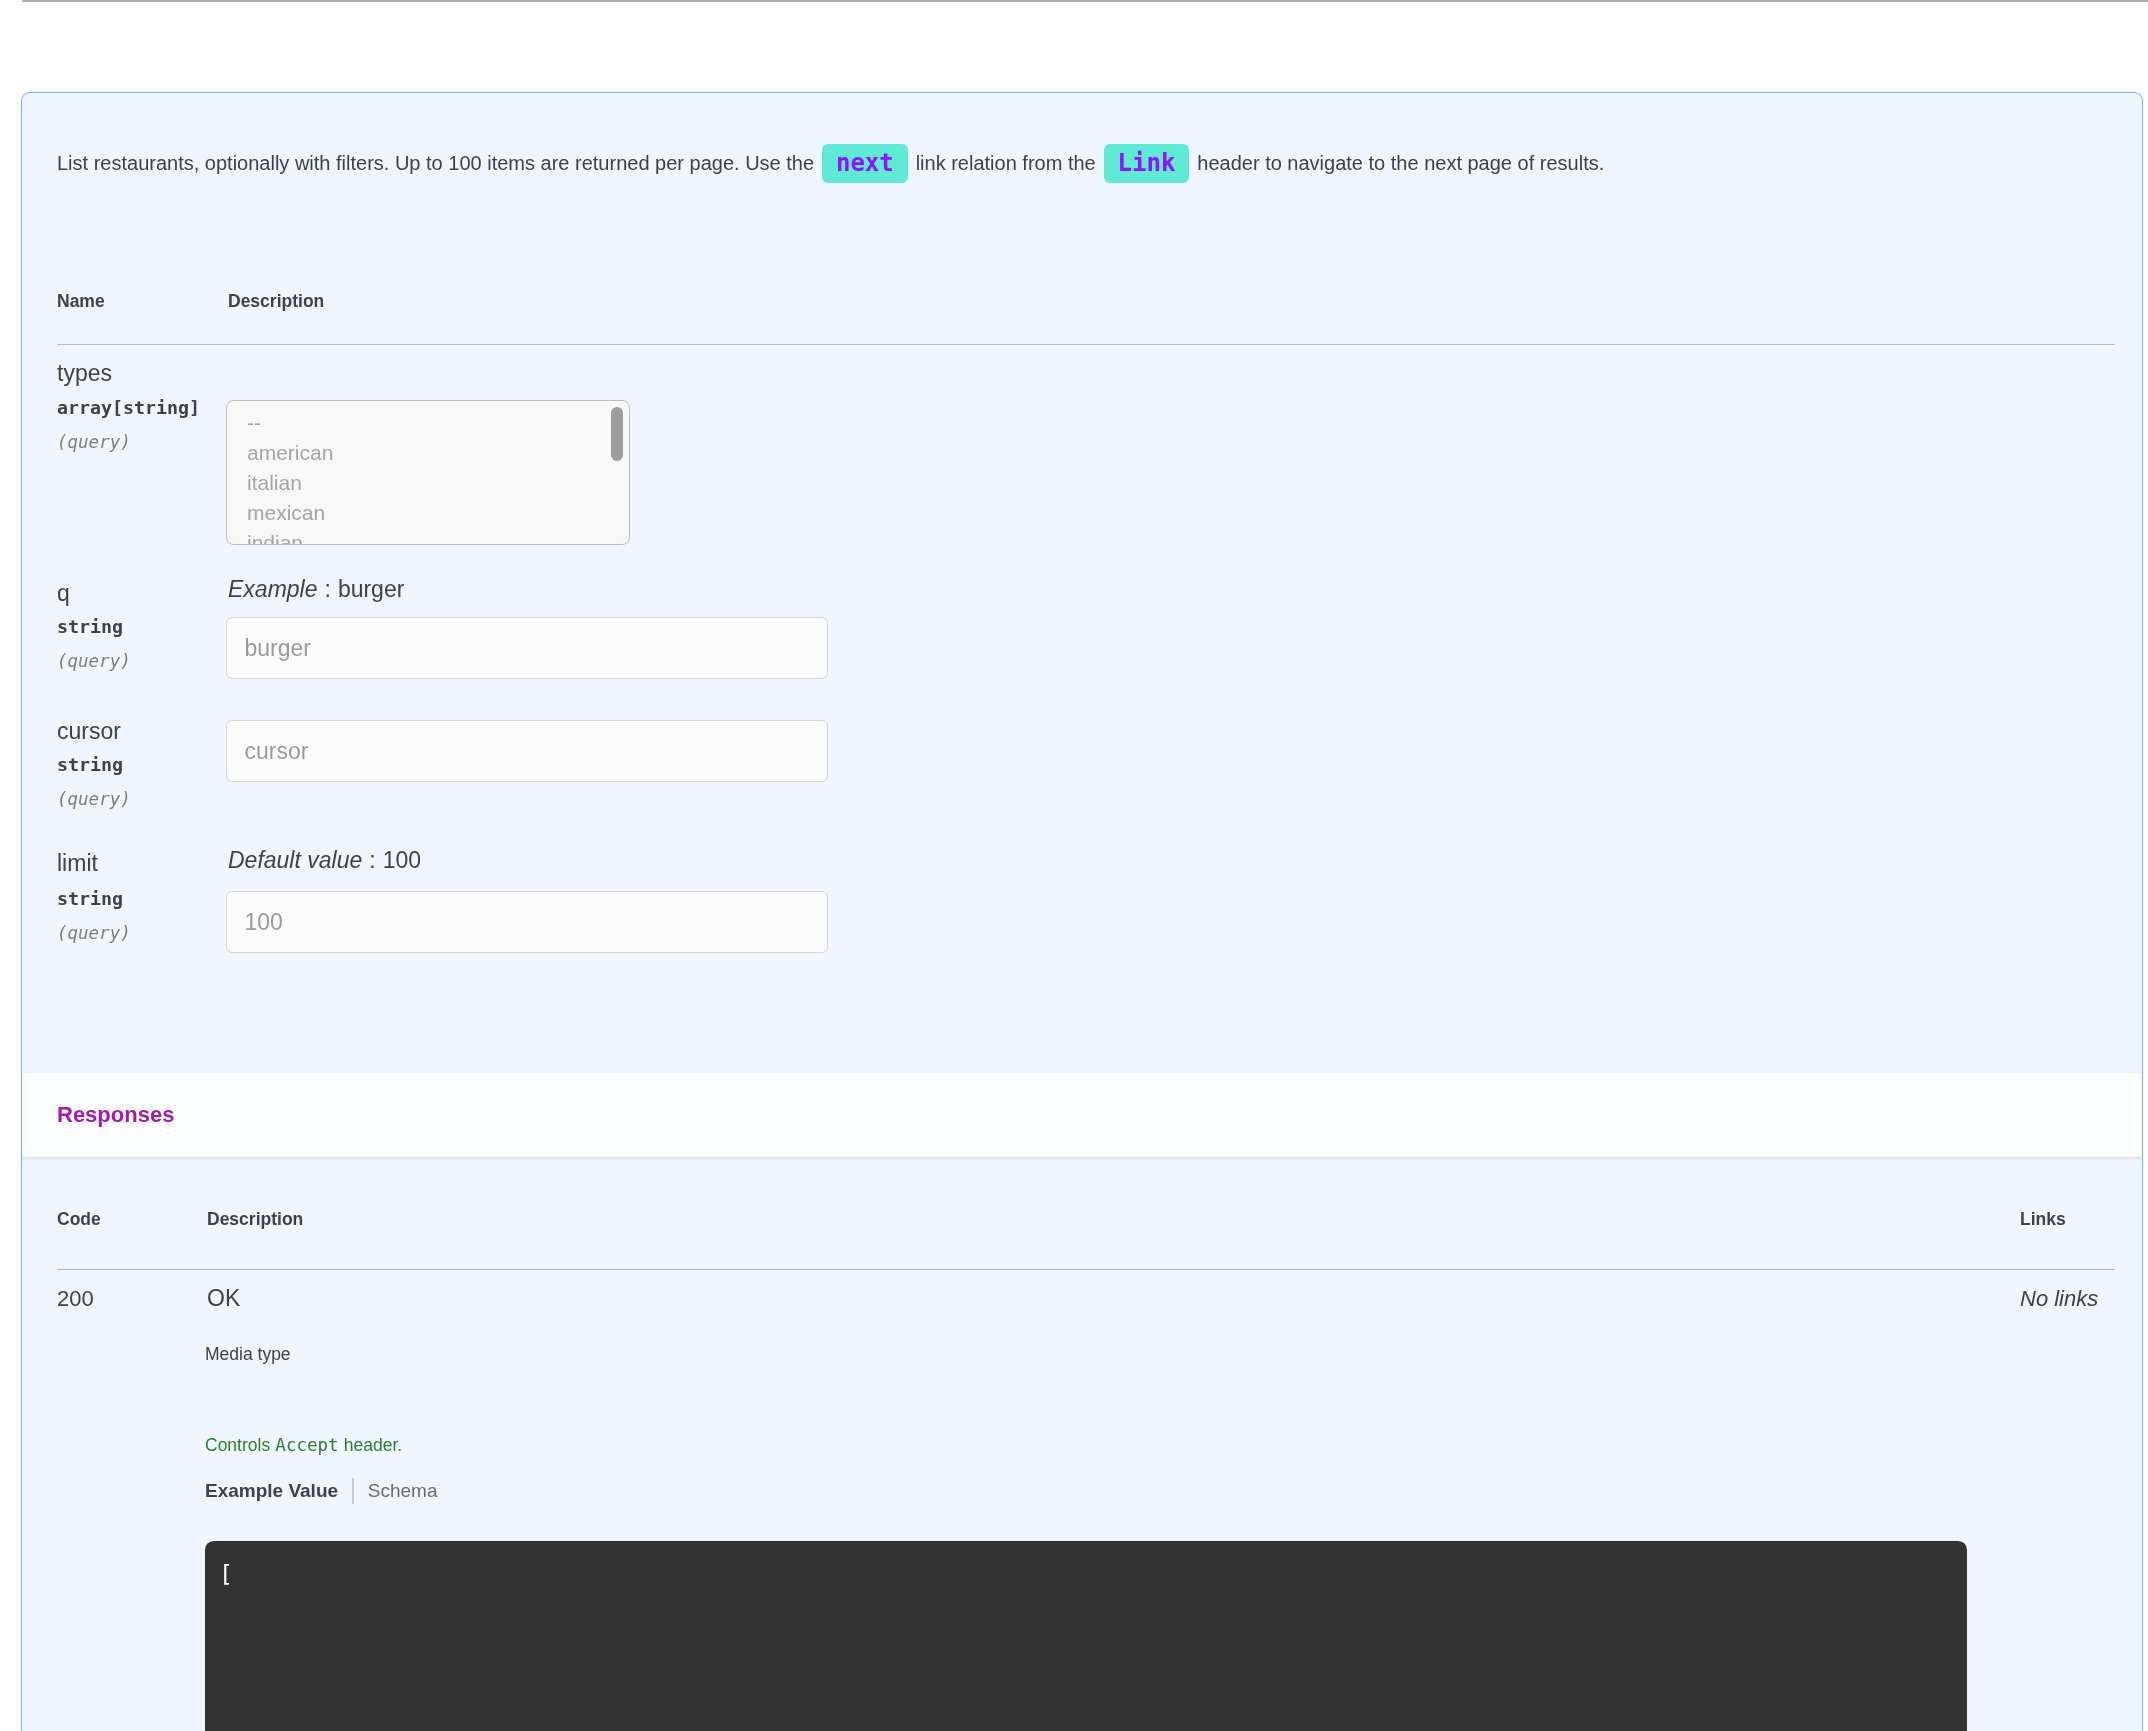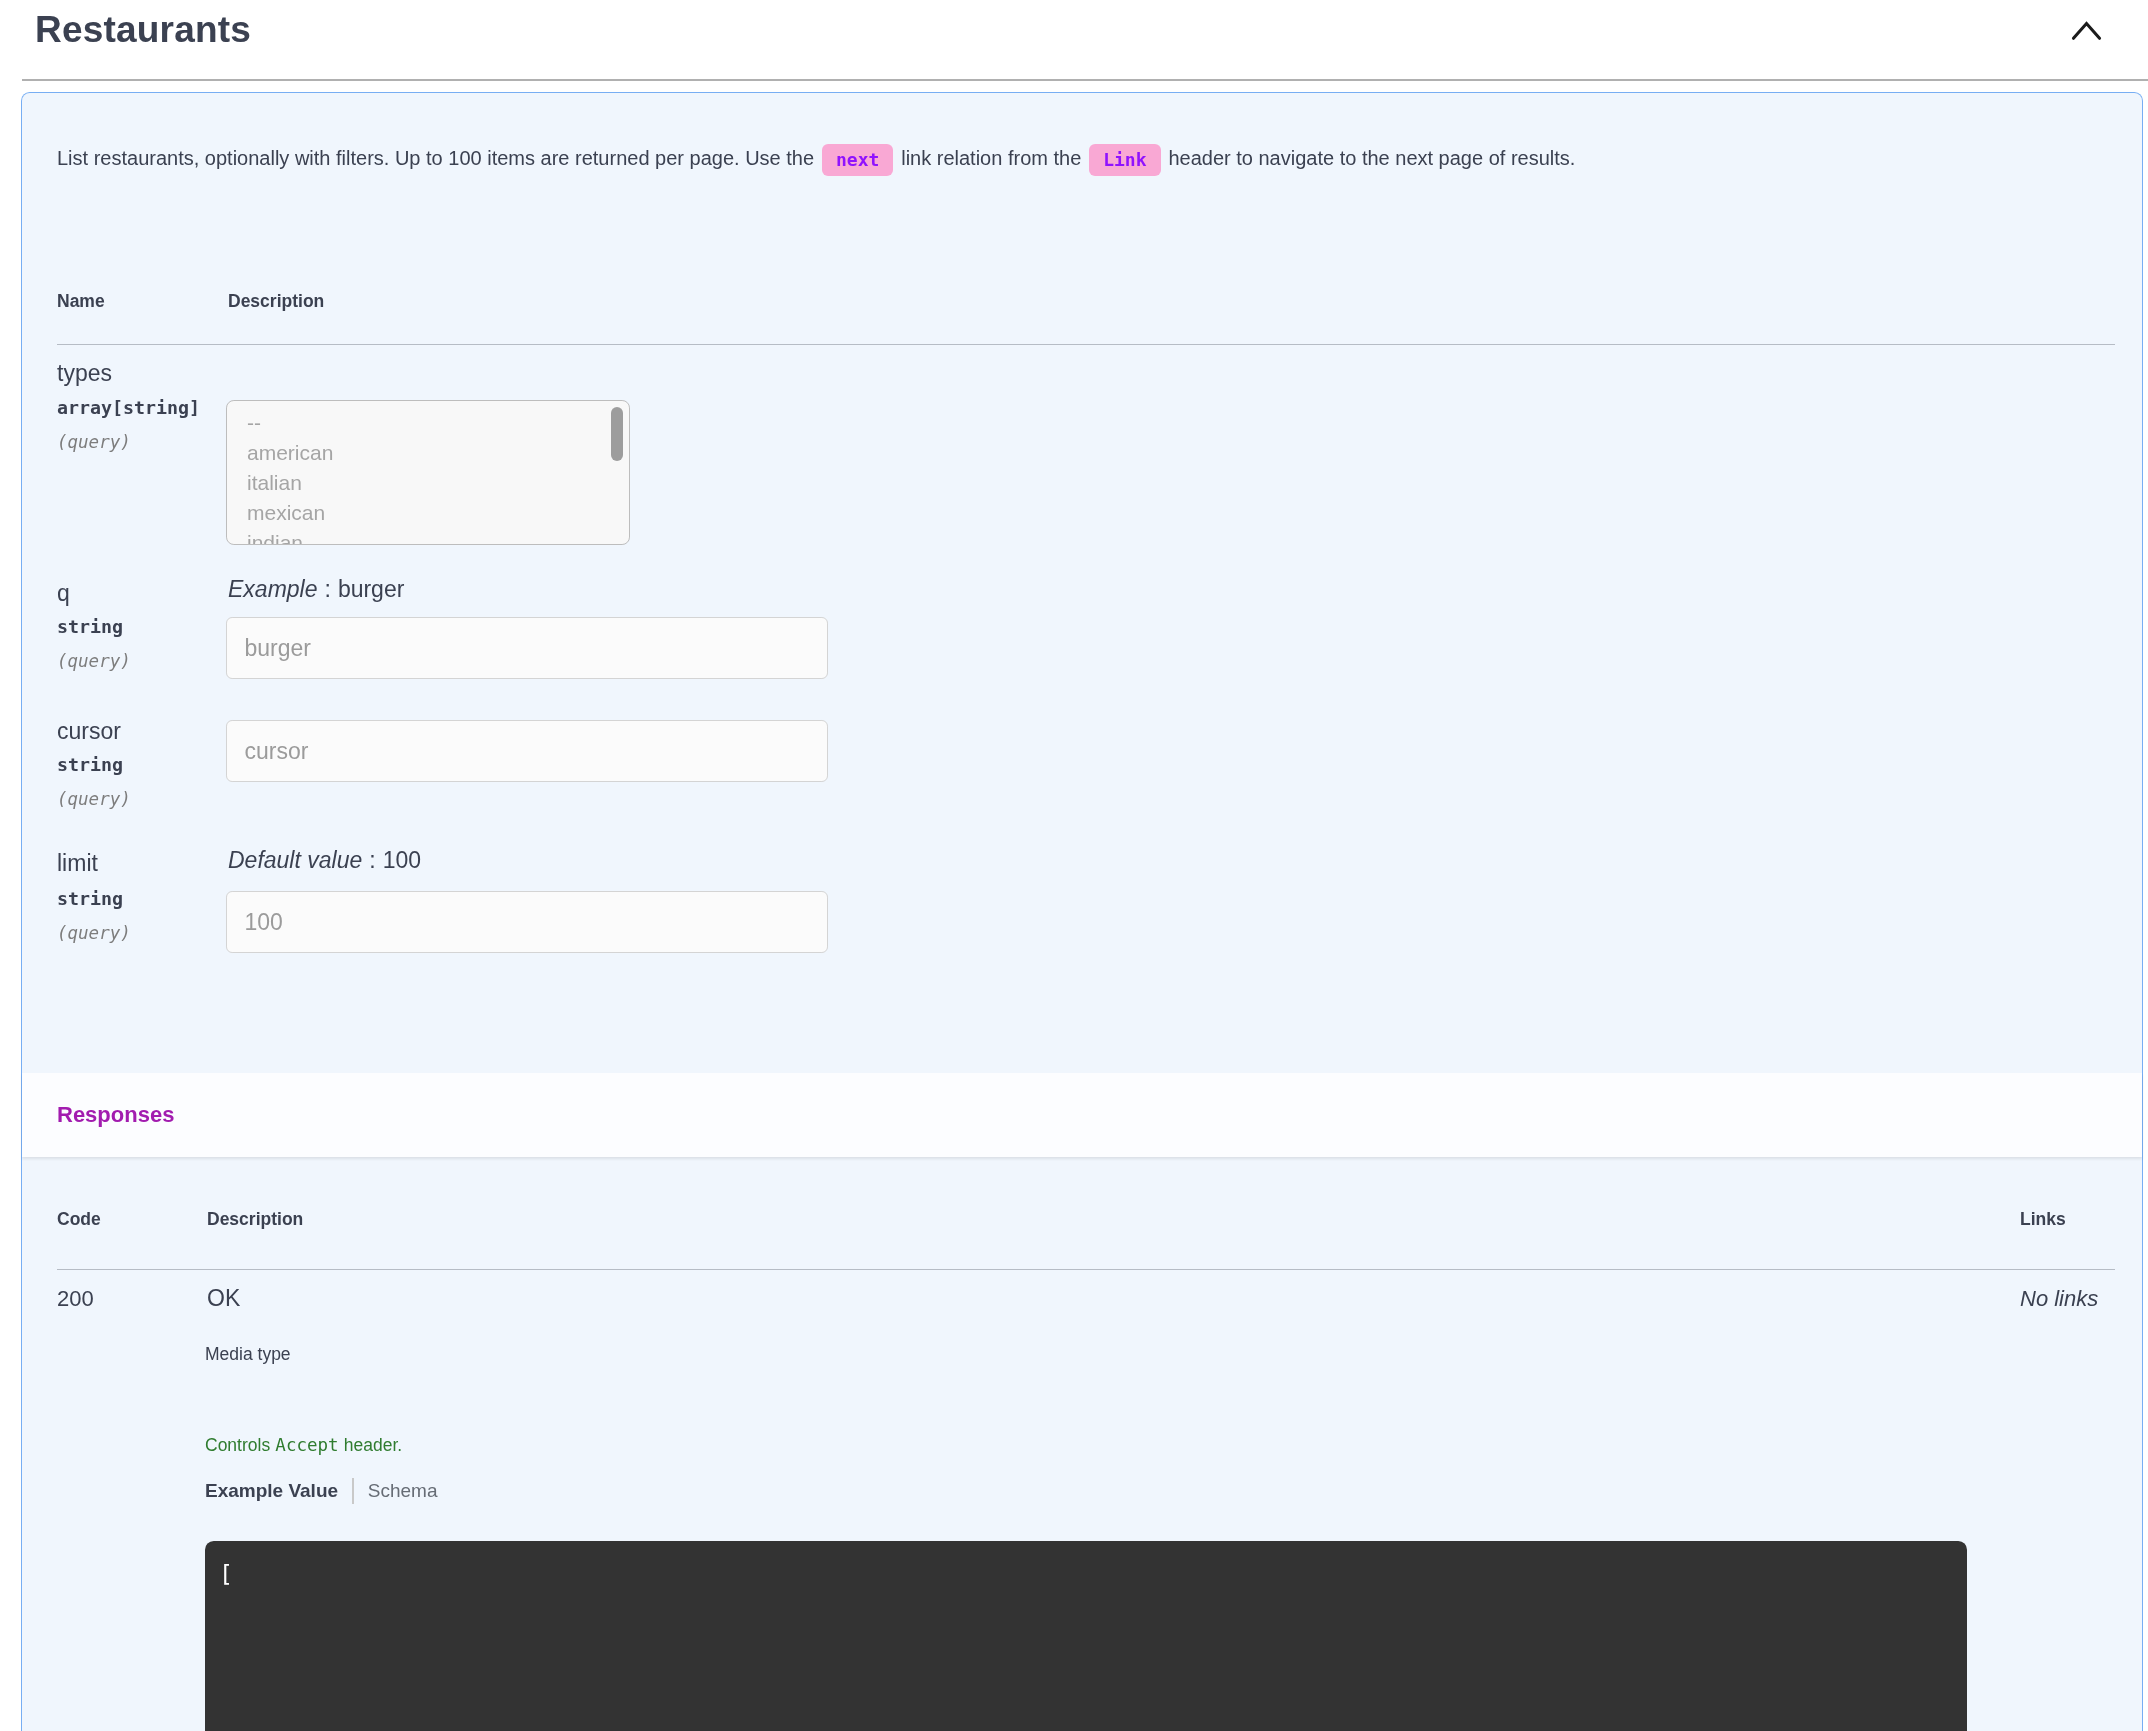--- a/index.html
+++ b/index.html
@@ -30,21 +30,21 @@
     text-shadow: 0 0.9px 0.9px rgba(0,0,0,.18); flex: 0 0 auto;
   }
   .endpoint-path { margin-left: 22px; font-family: "DejaVu Sans Mono", monospace; font-weight: 700; font-size: 24.5px; color: #3b4151; }
   .endpoint-summary { margin-left: 19px; font-size: 19px; color: #3b4151; }
   .sum-chev { margin-left: auto; background: none; border: 0; cursor: pointer; padding: 1.7px; }
 
   
   .op-desc { height: 146px; padding: 51px 35px 0 35px; font-size: 20px; color: #3b4151; }
   .md-code {
     display: inline-block; font-family: "DejaVu Sans Mono", monospace; font-weight: 700;
-    font-size: 18px; color: #9012fe; background: #f9a8d4; border-radius: 6.1px;
+    font-size: 24px; color: #9012fe; background: #5eead4; border-radius: 6.1px;
     padding: 5.2px 14px 6.1px; margin: 0 7.9px; vertical-align: -1.7px;
   }
 
   
   .sec-head { position: relative; background: #fcfdff; box-shadow: 0 1.7px 2.6px rgba(0,0,0,.09); z-index: 2; }
   .params-head { height: 88px; }
   .tab-item {
     position: absolute; left: 25px; bottom: 8.7px; padding: 0 10.5px 14px 10.5px;
     border-bottom: 6.1px solid #6ba3f5; font-weight: 700; font-size: 22px; color: #3b4151; cursor: pointer;
   }
@@ -113,30 +113,20 @@
     font-family: "DejaVu Sans Mono", monospace; font-size: 23px; line-height: 35px; color: #ffffff;
   }
 
   svg.chev { display: block; }
 </style>
 </head>
 <body>
 
 <div class="page">
 
-  <div class="page-head">
-    <h1 class="page-title">Restaurants</h1>
-    <button class="head-chev">
-      <span>
-        <svg class="chev" width="33" height="23" viewBox="0 0 38 26">
-            <polyline points="4,22 19,5 34,22" fill="none" stroke="#1b1b1b" stroke-width="3.5" stroke-linecap="round"></polyline>
-          </svg>
-      </span>
-    </button>
-  </div>
   <div class="rule"></div>
 
   <section class="opblock">
 
 
     <div class="op-desc">
       <span>List restaurants, optionally with filters. Up to 100 items are returned per page. Use the</span><code class="md-code">next</code><span>link relation from the</span><code class="md-code">Link</code><span>header to navigate to the next page of results.</span>
     </div>
 
 

